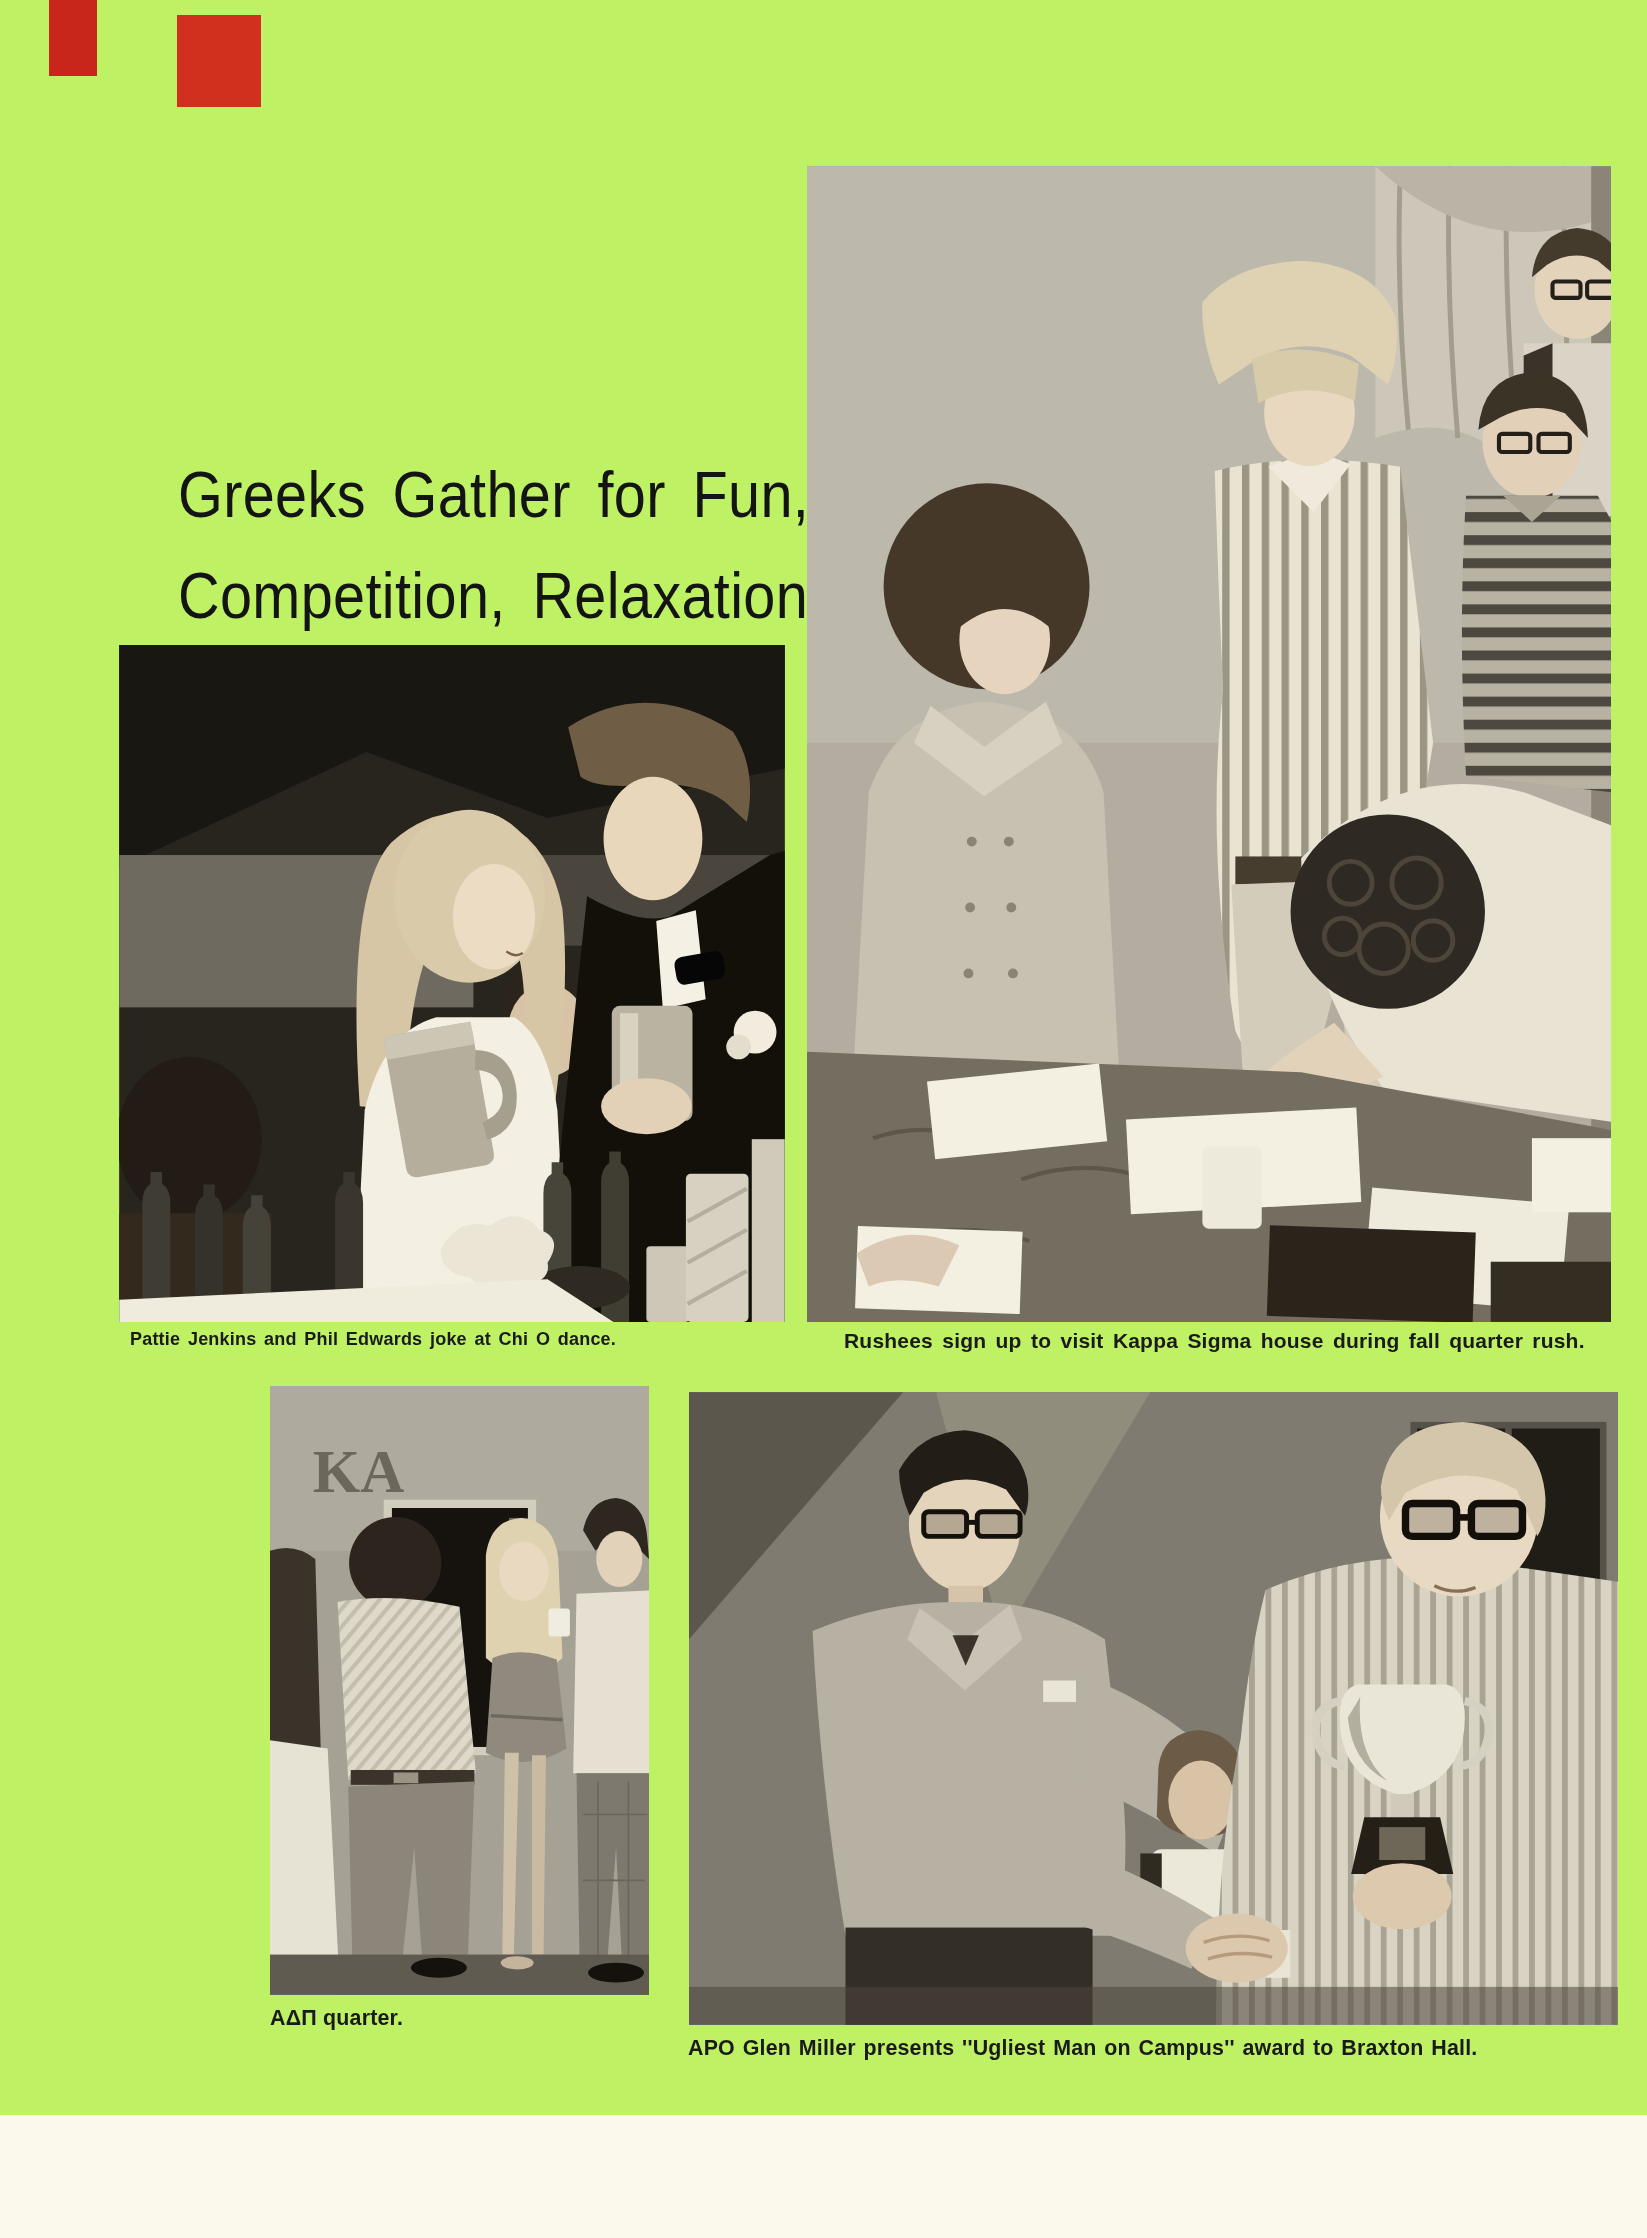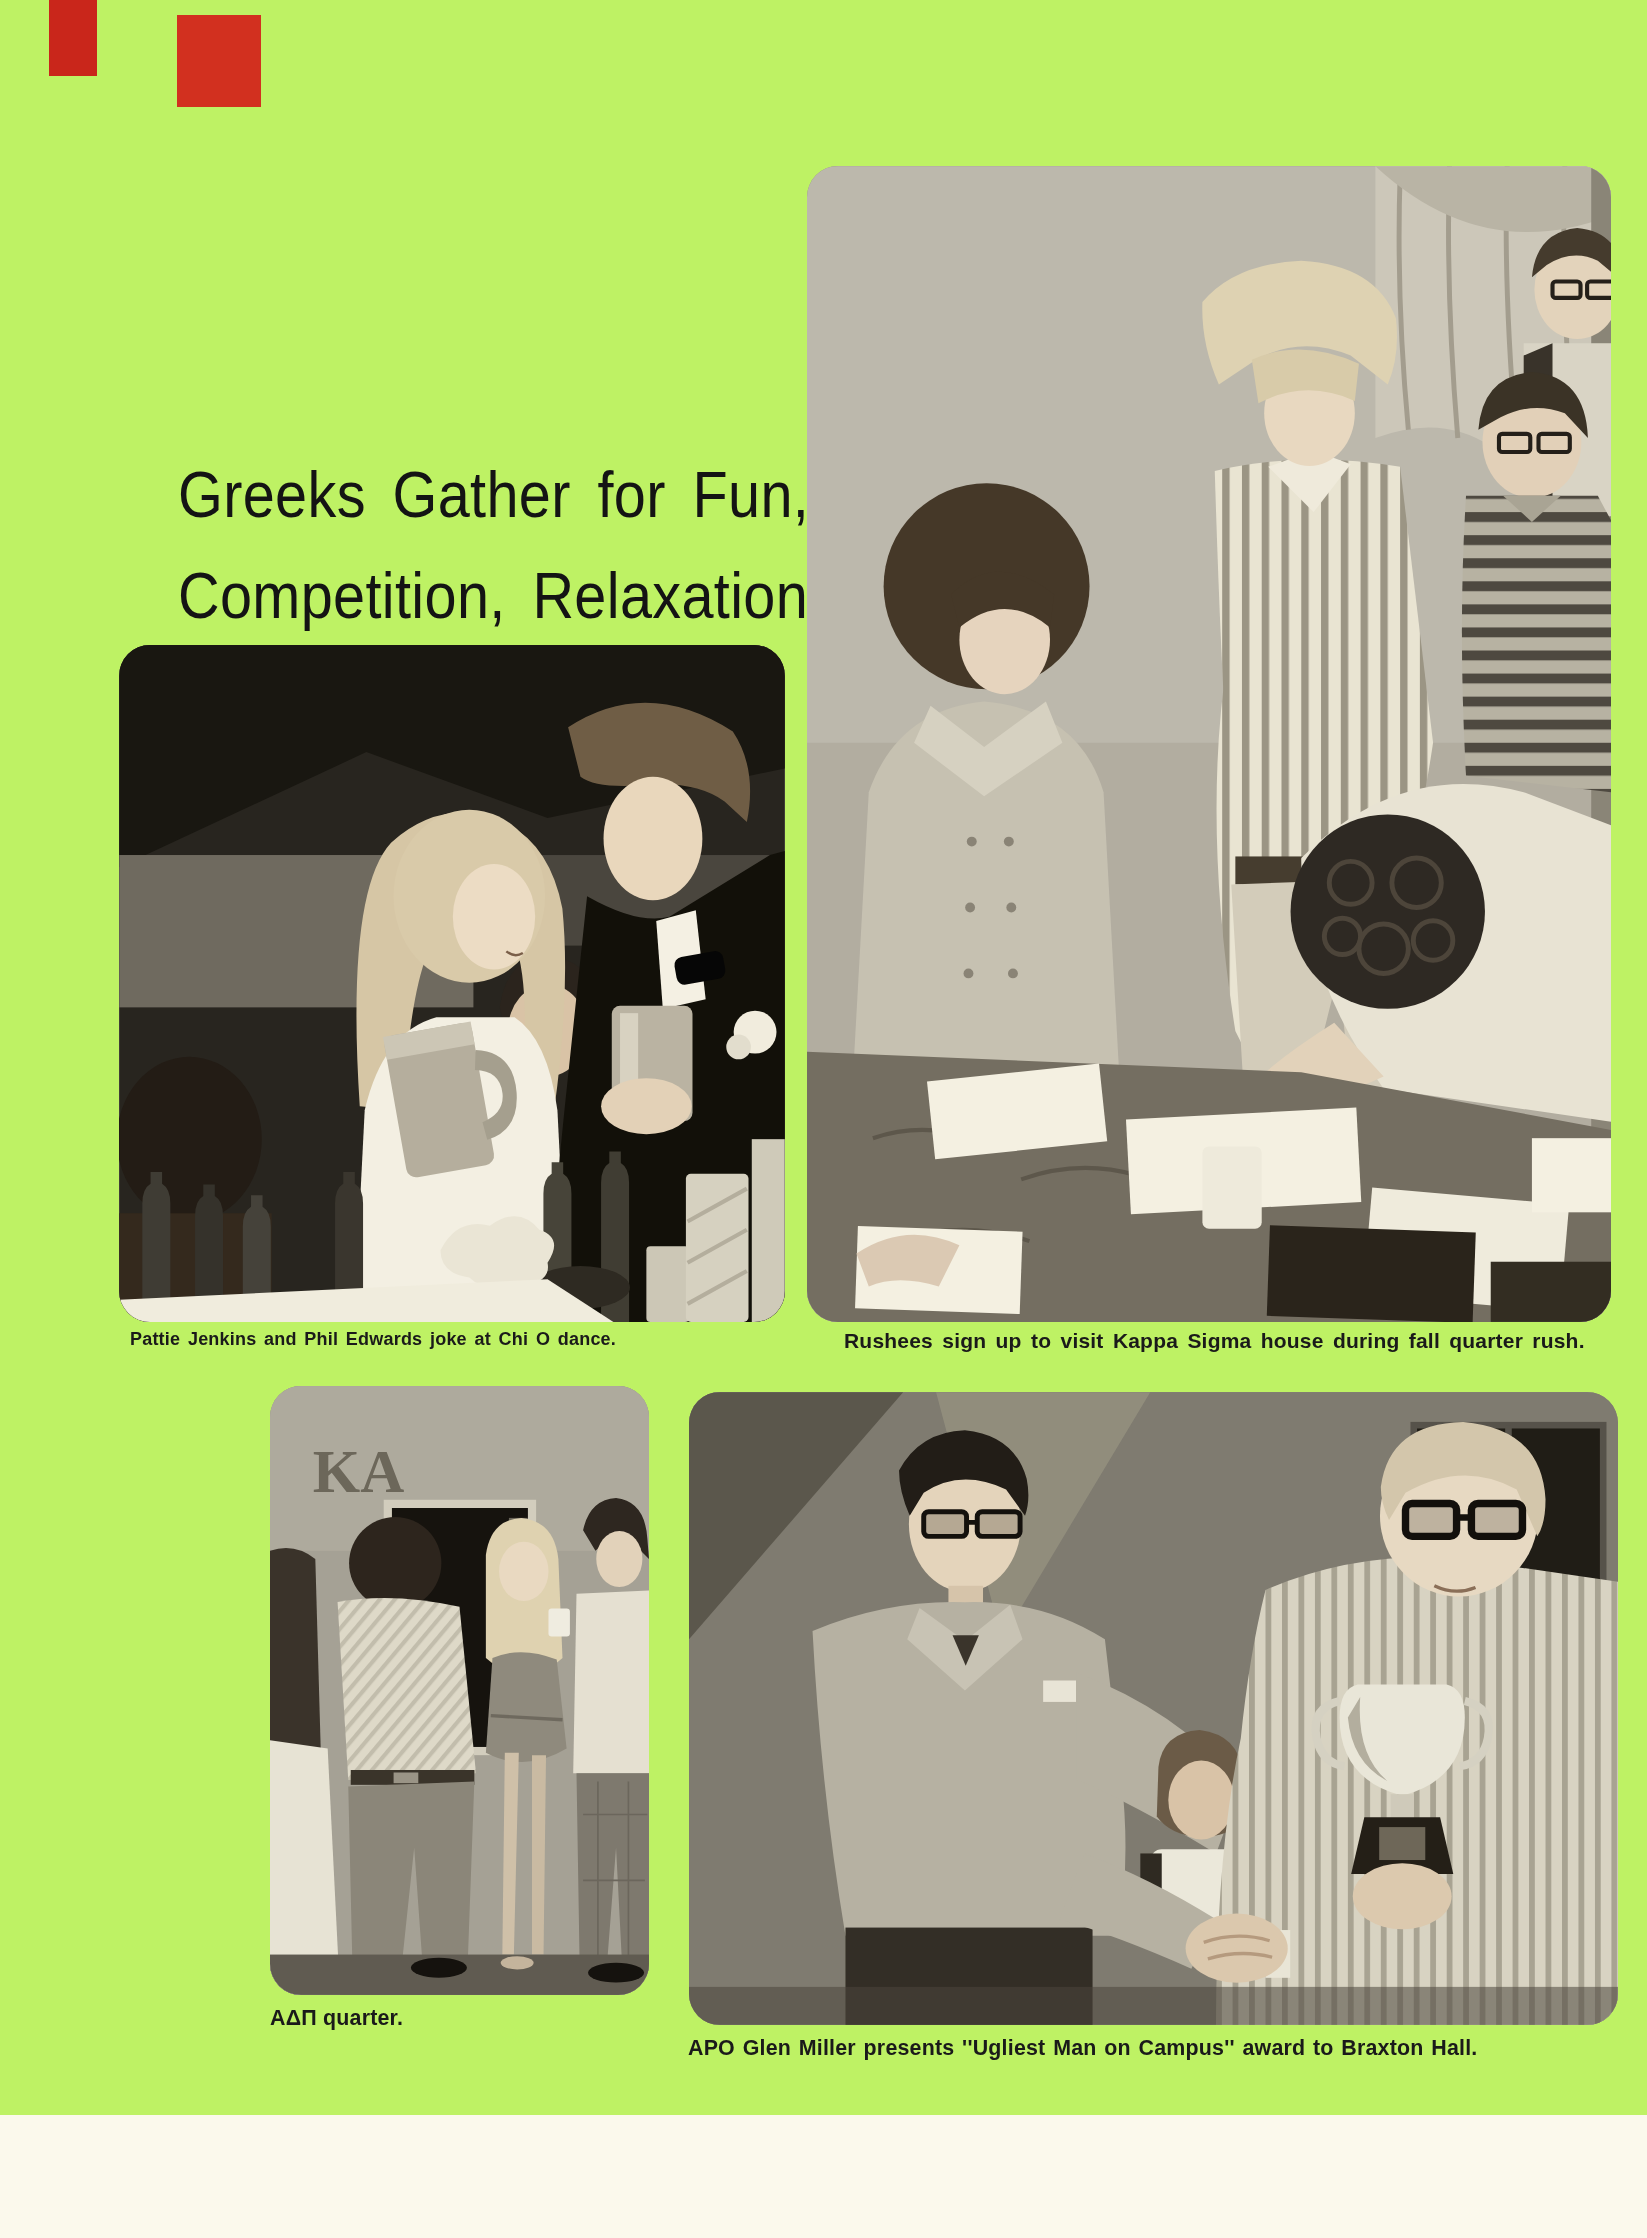--- a/index.html
+++ b/index.html
@@ -4,21 +4,21 @@
 <style>
   html,body{margin:0;padding:0;background:#fbf9ec;}
   .page{position:relative;width:1647px;height:2115px;background:#bef264;overflow:hidden;
         font-family:"Liberation Sans",sans-serif;}
   .scan-mark{position:absolute;}
   #mark1{left:49px;top:0;width:48px;height:76px;background:#c9261b;}
   #mark2{left:177px;top:15px;width:84px;height:92px;background:#d2301f;}
   .title{position:absolute;left:178px;top:445px;font-size:64px;line-height:101px;color:#141414;
          word-spacing:11.5px;letter-spacing:0.4px;white-space:nowrap;
          transform:scaleX(.9);transform-origin:left top;font-weight:400;}
-  .photo{position:absolute;overflow:hidden;background:#8a867b;border-radius:31px;}
+  .photo{position:absolute;overflow:hidden;background:#8a867b;}
   .photo svg{display:block;width:100%;height:100%;}
   #photo-a{left:119px;top:645px;width:666px;height:677px;}
   #photo-b{left:807px;top:166px;width:804px;height:1156px;}
   #photo-c{left:270px;top:1386px;width:379px;height:609px;}
   #photo-d{left:689px;top:1392px;width:929px;height:633px;}
   .caption{position:absolute;font-weight:700;color:#1a1a1a;letter-spacing:0.2px;}
   #cap-a{left:130px;top:1329px;width:692px;font-size:18px;word-spacing:2.5px;}
   #cap-b{left:844px;top:1329px;width:815px;font-size:21px;word-spacing:3.3px;}
   #cap-c{left:270px;top:1998px;width:391px;font-size:21.4px;line-height:41px;}
   #cap-c .l1{word-spacing:10.7px;display:block;}

